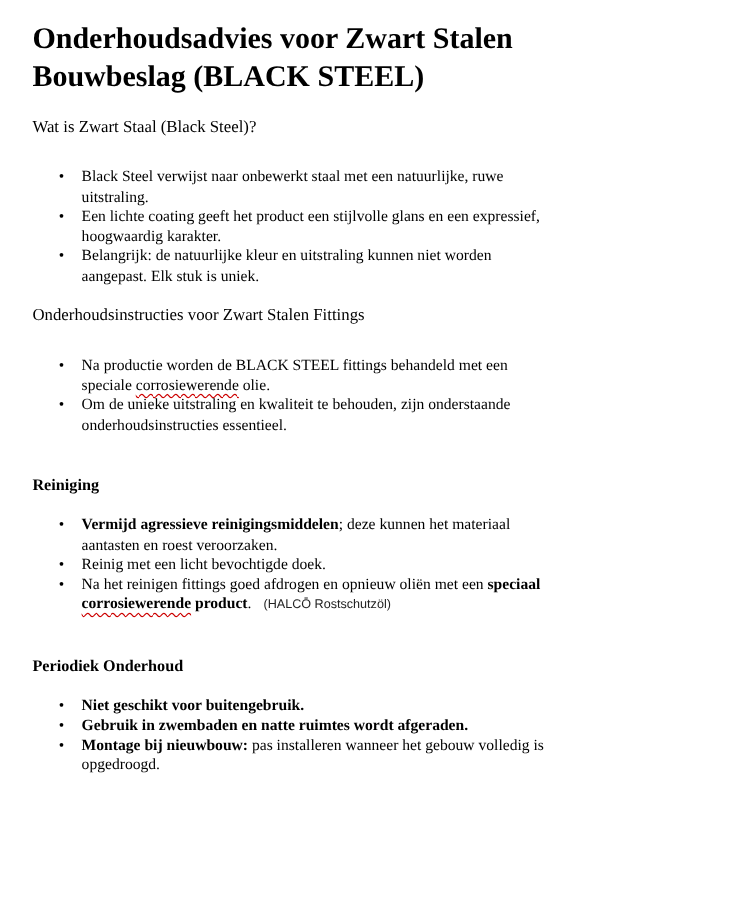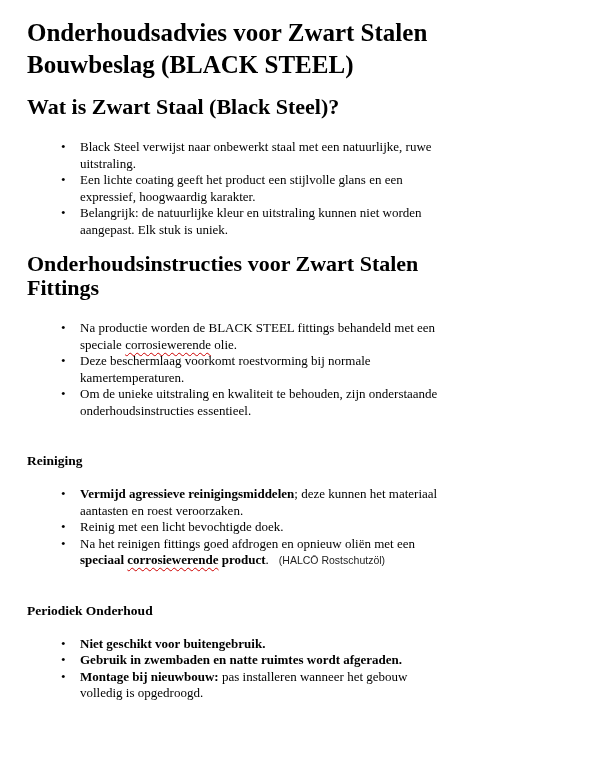--- a/index.html
+++ b/index.html
@@ -19,34 +19,34 @@
     padding: 17px 27px 24px 27px;
     background: #ffffff;
   }
   h1 {
     font-size: 25px;
     line-height: 32px;
     font-weight: bold;
     margin: 0 0 10px 0;
   }
   h2 {
-    font-size: 22px;
+    font-size: 14px;
     line-height: 24px;
-    font-weight: bold;
+    font-weight: normal;
     margin: 14px 0 20px 0;
   }
   h3 {
     font-size: 13.5px;
     line-height: 19px;
     font-weight: bold;
     margin: 32px 0 16px 0;
   }
   ul.bullets {
     list-style: none;
-    margin: 12px;
+    margin: 0;
     padding: 0;
   }
   ul.bullets li {
     position: relative;
     padding-left: 41px;
     line-height: 16.5px;
   }
   ul.bullets li::before {
     content: "\2022";
     position: absolute;
@@ -75,21 +75,20 @@
   <div id="doc-sections">
       <h2>Wat is Zwart Staal (Black Steel)?</h2>
       <ul class="bullets">
         <li><span>Black Steel verwijst naar onbewerkt staal met een natuurlijke, ruwe uitstraling.</span></li>
         <li><span>Een lichte coating geeft het product een stijlvolle glans en een expressief, hoogwaardig karakter.</span></li>
         <li><span>Belangrijk: de natuurlijke kleur en uitstraling kunnen niet worden aangepast. Elk stuk is uniek.</span></li>
       </ul>
       <h2>Onderhoudsinstructies voor Zwart Stalen Fittings</h2>
       <ul class="bullets">
         <li><span>Na productie worden de BLACK STEEL fittings behandeld met een speciale </span><span class="run-spell">corrosiewerende</span><span> olie.</span></li>
-        <li><span>Deze beschermlaag voorkomt roestvorming bij normale kamertemperaturen.</span></li>
         <li><span>Om de unieke uitstraling en kwaliteit te behouden, zijn onderstaande onderhoudsinstructies essentieel.</span></li>
       </ul>
       <h3>Reiniging</h3>
       <ul class="bullets">
         <li><span class="run-bold">Vermijd agressieve reinigingsmiddelen</span><span>; deze kunnen het materiaal aantasten en roest veroorzaken.</span></li>
         <li><span>Reinig met een licht bevochtigde doek.</span></li>
         <li><span>Na het reinigen fittings goed afdrogen en opnieuw oliën met een </span><span class="run-bold">speciaal </span><span class="run-bold run-spell">corrosiewerende</span><span class="run-bold"> product</span><span>.</span><span class="run-note">(HALCŌ Rostschutzöl)</span></li>
       </ul>
       <h3>Periodiek Onderhoud</h3>
       <ul class="bullets">

